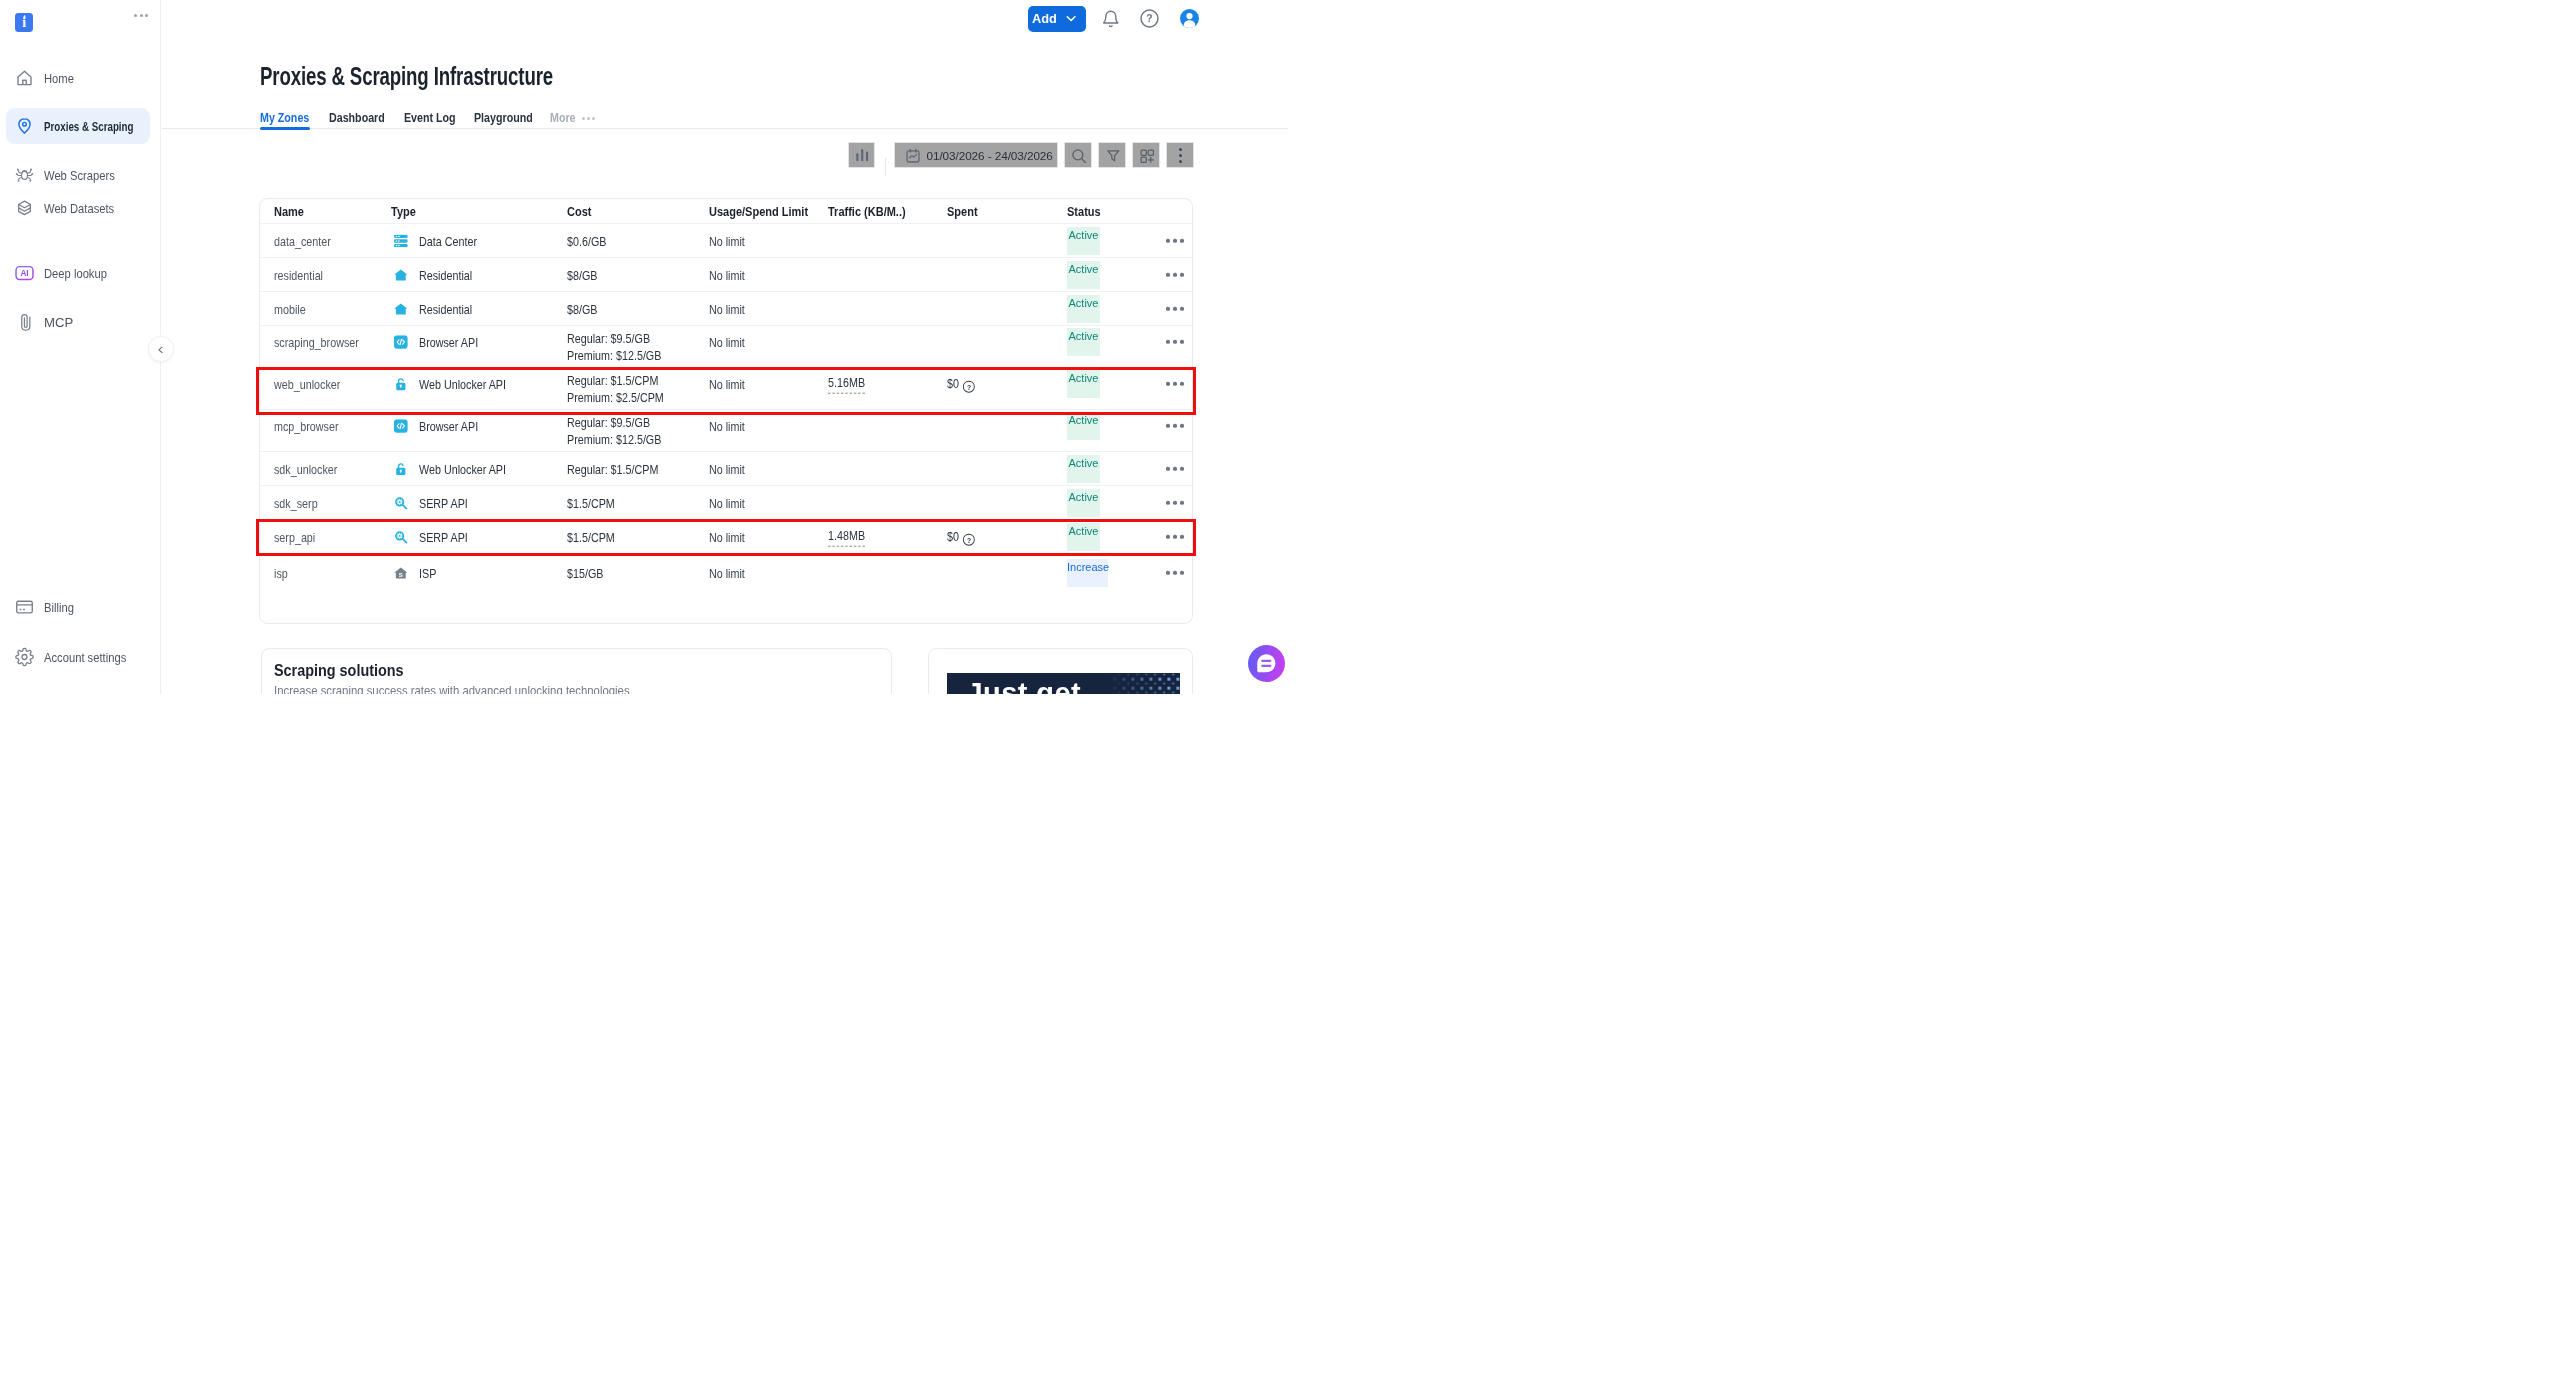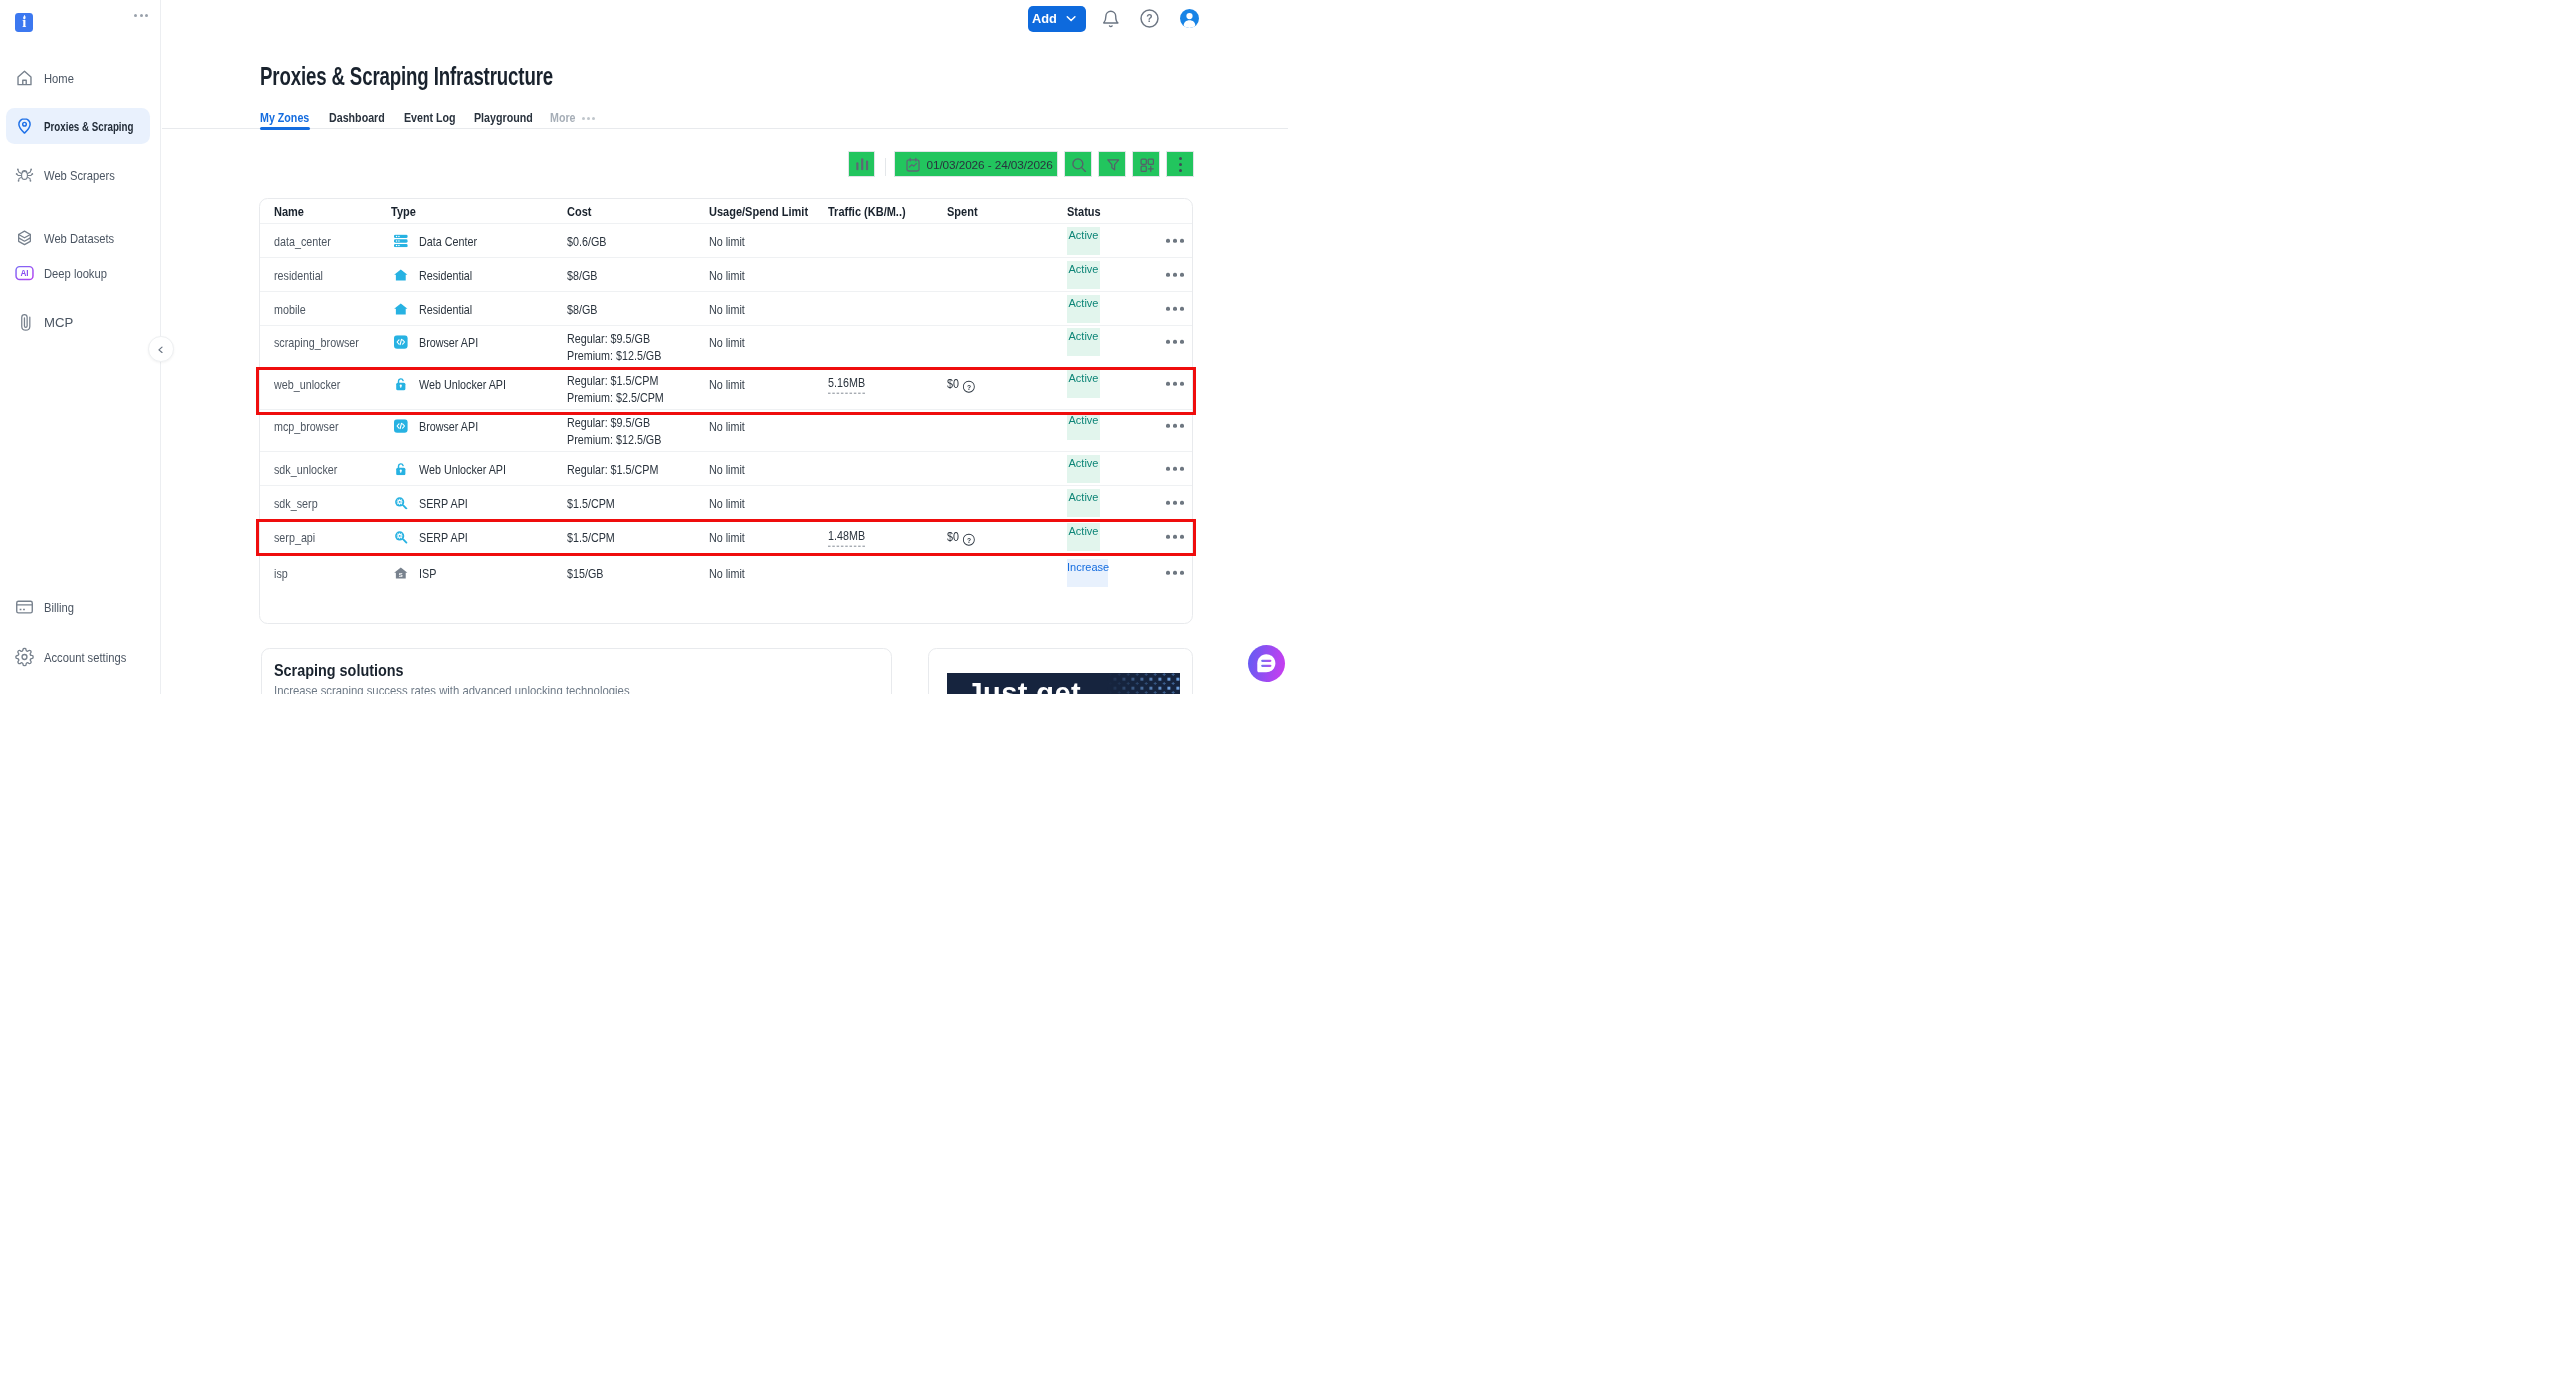--- a/index.html
+++ b/index.html
@@ -36,22 +36,22 @@
 #title { position:absolute; left:260px; top:61px; font-size:26px; font-weight:bold;
   color:#19222d; letter-spacing:-0.2px; transform:scaleX(0.718); transform-origin:left top; }
 #tabs { position:absolute; left:162px; top:0; width:1126px; height:129px;
   border-bottom:0.9px solid #e8eaed; }
 .tab { position:absolute; top:110px; font-size:13.2px; font-weight:bold; color:#29323d;
   transform:scaleX(0.81); transform-origin:left top; }
 .tab.act { color:#146cdf; }
 #tabline { position:absolute; left:260px; top:127px; width:50px; height:2.6px;
   background:#146cdf; border-radius:1.7px; z-index:2; }
 
-.tbtn { position:absolute; top:151px; height:26.4px; border:0.9px solid #e0e4e8;
-  border-radius:1px; background:#22c55e; }
+.tbtn { position:absolute; top:142px; height:26.4px; border:0.9px solid #e0e4e8;
+  border-radius:1px; background:#a3a3a3; }
 #tb-divider { position:absolute; left:885px; top:158px; width:0.9px; height:18px; background:#e4e7ea; }
 #datebtn { left:894px; width:164px; }
 #datebtn span { position:absolute; left:31.5px; top:6.4px; font-size:11.8px; color:#29333e;
   letter-spacing:-0.1px; white-space:nowrap; }
 #datebtn svg { position:absolute; left:10.2px; top:5.1px; }
 
 #card { position:absolute; left:259px; top:198px; width:934px; height:426px;
   border:0.9px solid #e8eaed; border-radius:8.5px; }
 .trow { position:relative; border-bottom:0.9px solid #eff1f3; }
 .trow:last-child { border-bottom:none; }
@@ -136,21 +136,21 @@
           <circle cx="3.3" cy="4.6" r="1"></circle>
           <circle cx="1.9" cy="9.7" r="1"></circle>
           <circle cx="4.1" cy="17.8" r="1"></circle>
           <circle cx="18.7" cy="4.6" r="1"></circle>
           <circle cx="20.1" cy="9.7" r="1"></circle>
           <circle cx="17.9" cy="17.8" r="1"></circle>
         </g>
       </svg>
       <span class="tx">Web Scrapers</span>
     </div>
-  <div class="sbitem" style="top:220px">
+  <div class="sbitem" style="top:190px">
       <svg class="ic" viewBox="0 0 22 22" fill="none" stroke="#77818d" stroke-width="1.5" stroke-linejoin="round" stroke-linecap="round">
         <path d="M4.2 6.9 L11 3.1 L17.8 6.9 L11 10.7 Z"></path>
         <path d="M4.2 6.9 L4.2 14.9 L11 18.7 L17.8 14.9 L17.8 6.9"></path>
         <path d="M4.2 10.9 L11 14.7 L17.8 10.9"></path>
       </svg>
       <span class="tx">Web Datasets</span>
     </div>
   <div class="sbitem" style="top:255px">
       <svg class="ic" viewBox="0 0 22 22">
         <defs>

